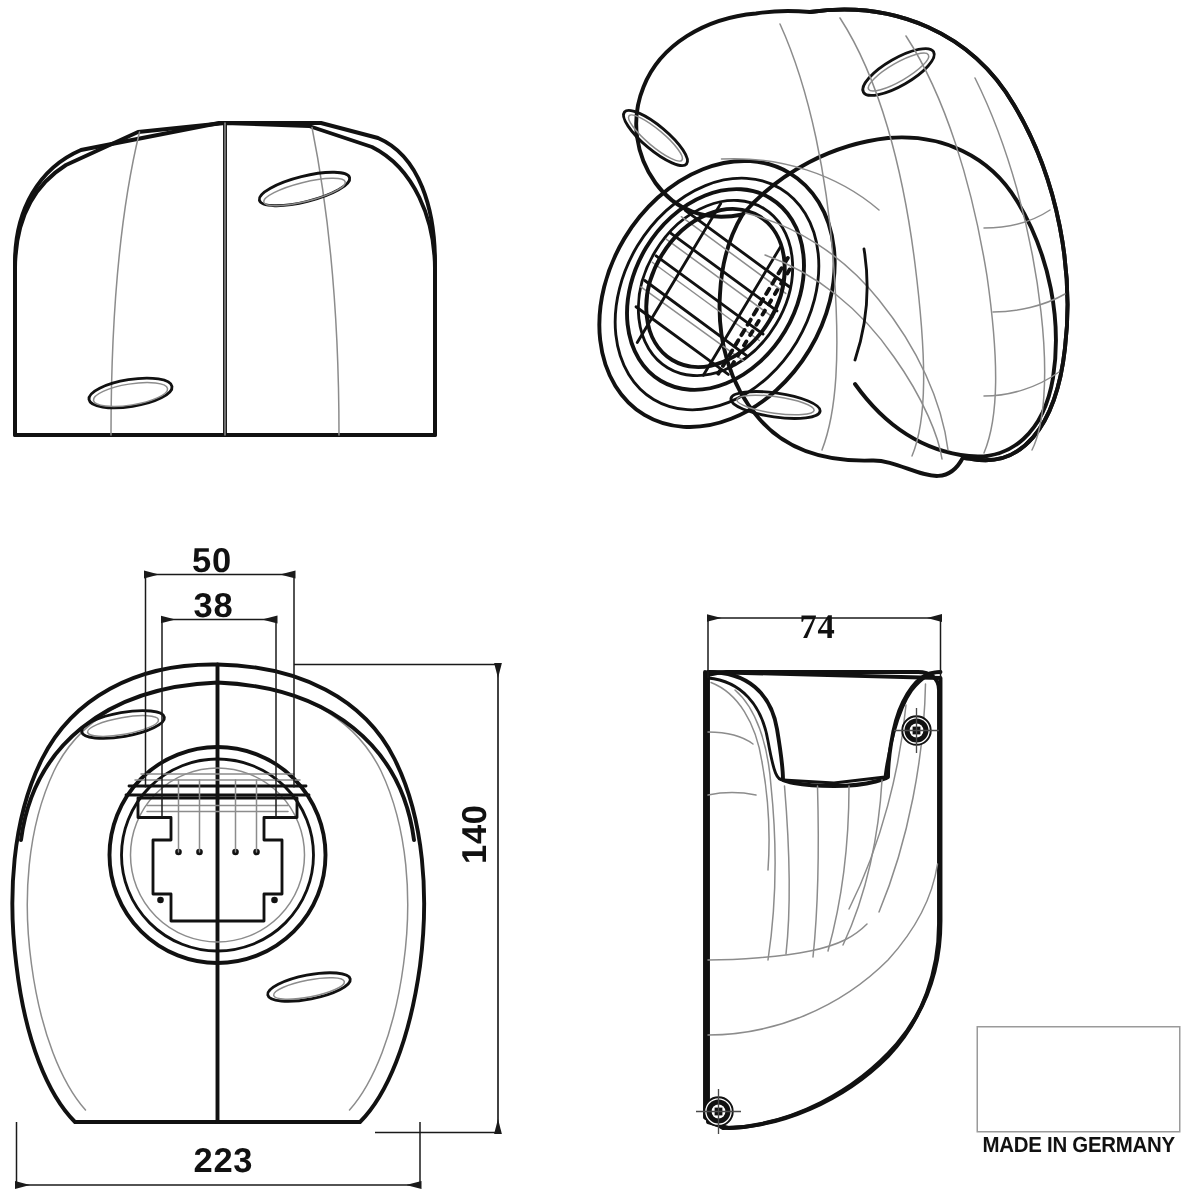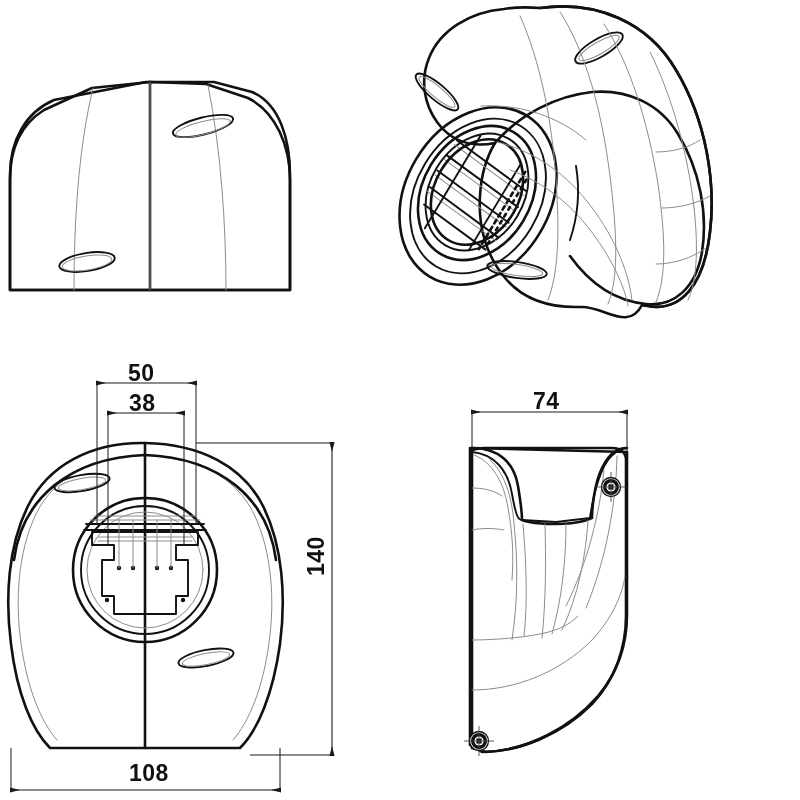--- a/index.html
+++ b/index.html
@@ -31,21 +31,21 @@
     font-weight: bold;
     font-size: 23px;
     color: #111111;
     letter-spacing: 0.5px;
     white-space: nowrap;
     user-select: none;
   }
   #dim-50-label { left: 128px; top: 360px; }
   #dim-38-label { left: 129px; top: 390px; text-align: right; }
   #dim-127-label { left: 129px; top: 760px; }
-  #dim-74-label { left: 533px; top: 388px; }
+  #dim-74-label { left: 533px; top: 405px; font-family: Liberation Serif, serif; }
   #dim-140-label {
     left: 303px;
     top: 576px;
     transform: rotate(-90deg);
     transform-origin: left top;
   }
   #badge {
     position: absolute;
     left: 651px;
     top: 684px;
@@ -371,18 +371,26 @@
     </g>
 
   </svg>
 
   <div class="dim-text" id="dim-50-label">50</div>
 
   <div class="dim-text" id="dim-38-label">38</div>
 
   <div class="dim-text" id="dim-140-label">140</div>
 
-  <div class="dim-text" id="dim-127-label">108</div>
+  <div class="dim-text" id="dim-127-label">223</div>
 
   <div class="dim-text" id="dim-74-label">74</div>
 
+  <div id="badge">
+    <div id="flag">
+      <div class="band" id="flag-band-black"></div>
+      <div class="band" id="flag-band-red"></div>
+      <div class="band" id="flag-band-yellow"></div>
+    </div>
+    <div id="made-in-germany">MADE IN GERMANY</div>
+  </div>
 
 </div>
 
 </body></html>

